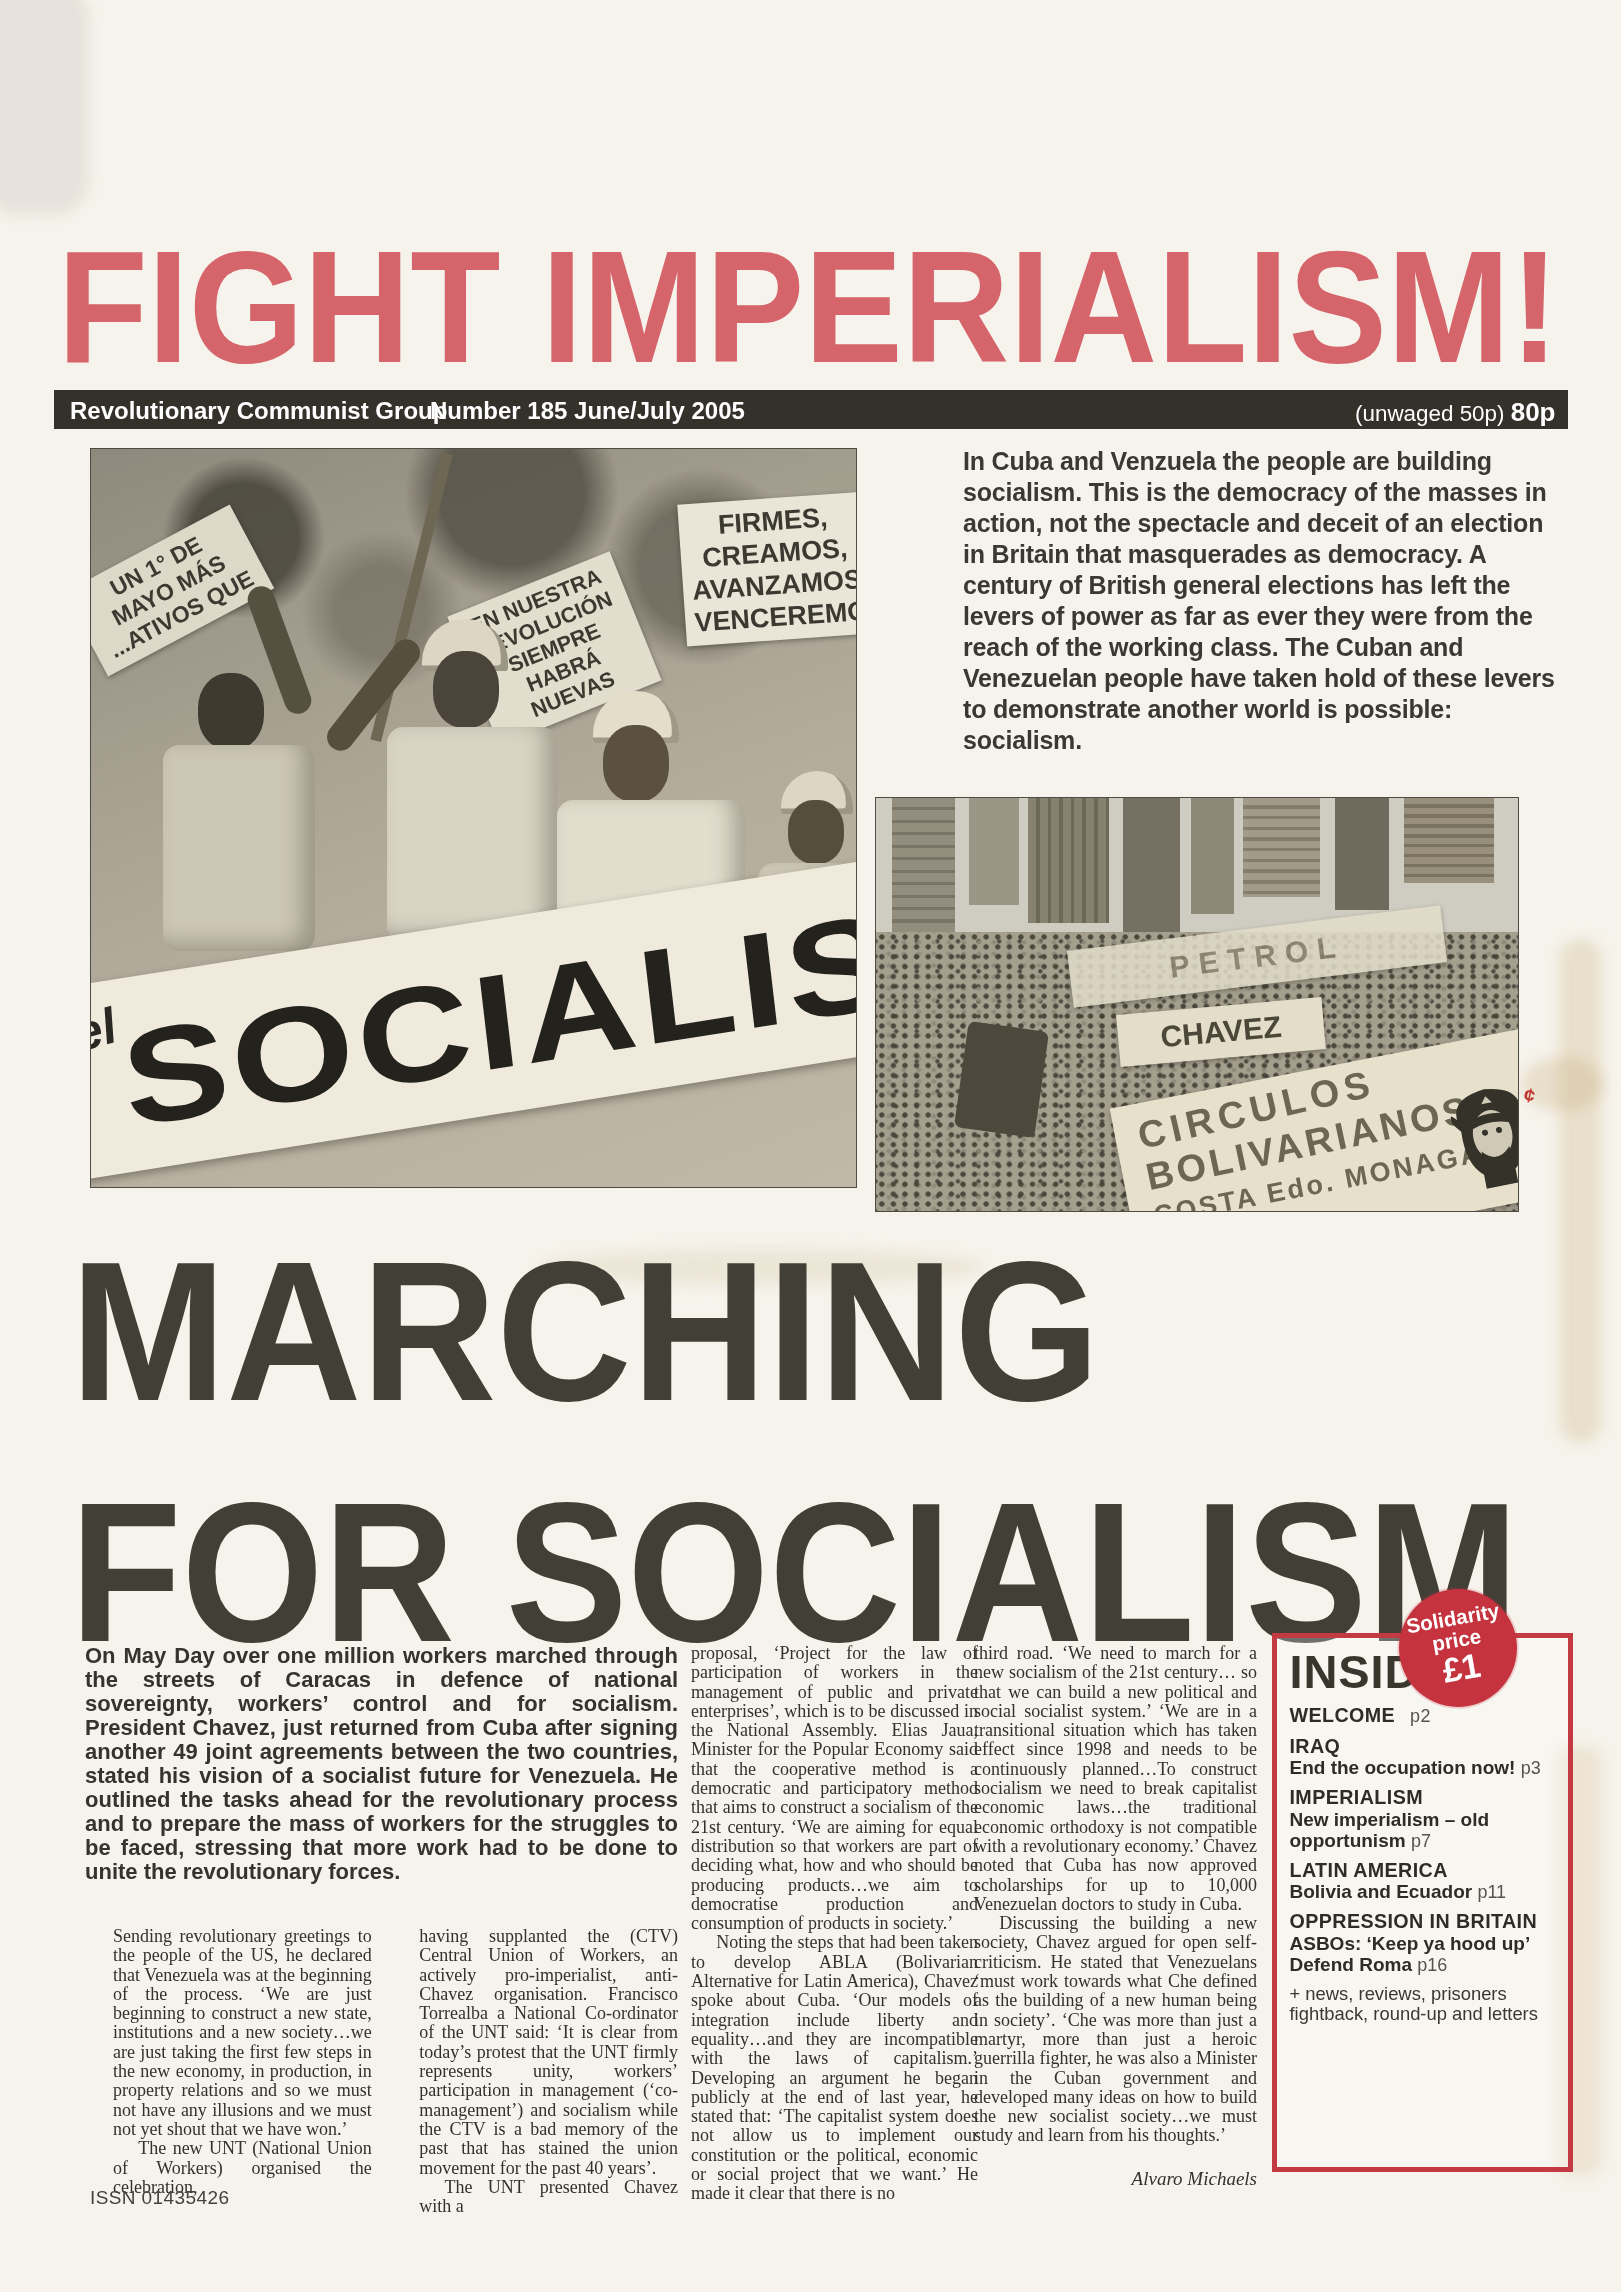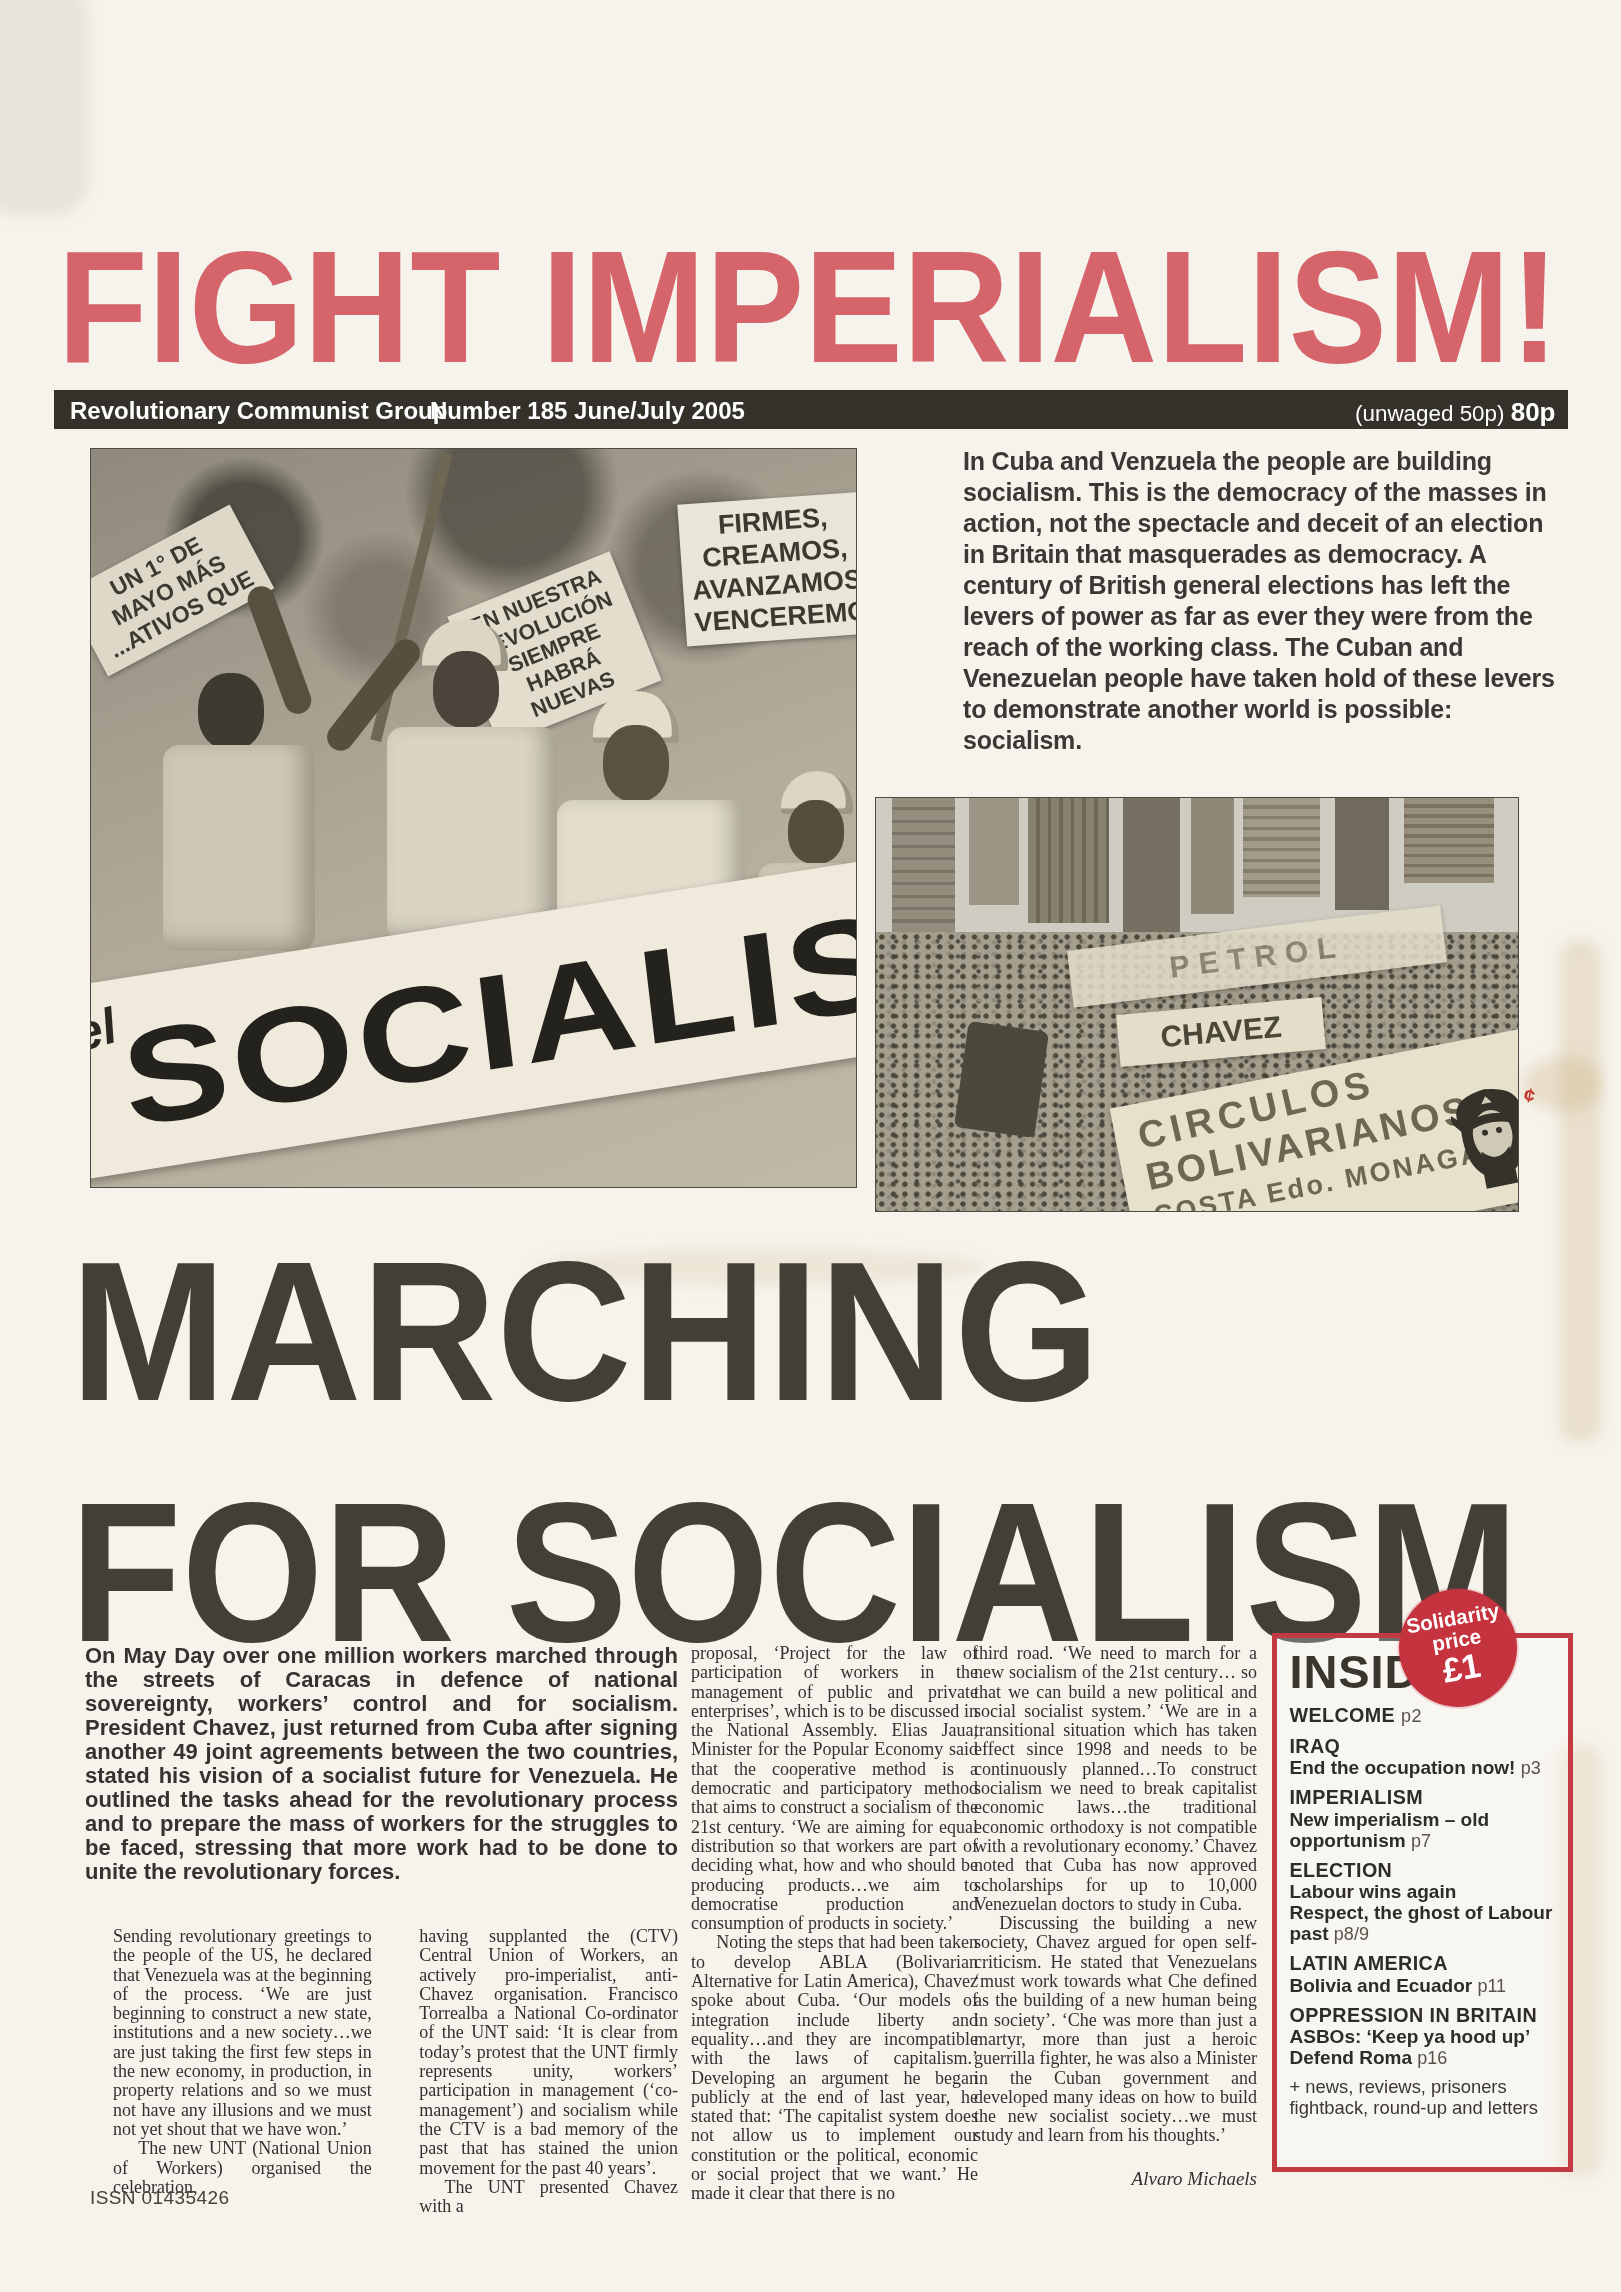--- a/index.html
+++ b/index.html
@@ -98,21 +98,21 @@
   .col3{position:absolute;left:691px;top:1644px;width:287px;}
   .col4{position:absolute;left:974px;top:1644px;width:283px;}
   .byline{margin-top:23px;text-align:right;font-style:italic;font-size:19px;}
 
   
   .inside{position:absolute;left:1272px;top:1633px;width:301px;height:539px;border:5.4px solid #c43a43;
     box-sizing:border-box;padding:9px 12.5px 0 12.5px;background:rgba(255,255,255,.25);}
   .inside .title{font-size:47px;font-weight:bold;color:#39362e;letter-spacing:0.9px;line-height:50px;}
   .sec{margin-top:8px;}
   .sec .h{font-size:19.7px;font-weight:bold;color:#2e2c26;letter-spacing:0.4px;line-height:21.5px;}
-  .sec .h .pg{}
+  .sec .h .pg{margin-left:9px;}
   .sec .r{font-size:19px;font-weight:bold;color:#2e2c26;line-height:21px;}
   .pg{font-weight:normal;color:#56534a;font-size:18px;}
   .inside .footer{margin-top:8px;font-size:18.4px;line-height:20.6px;color:#3a3831;}
 
   .badge{position:absolute;left:1399px;top:1589px;width:118px;height:118px;border-radius:50%;
     background:#c5333f;color:#fff;text-align:center;transform:rotate(-10deg);
     box-shadow:0 0 0 1.8px rgba(197,51,63,.2);}
   .badge .b1{font-size:20.6px;font-weight:bold;margin-top:18px;line-height:21.5px;}
   .badge .b2{font-size:20.6px;font-weight:bold;line-height:21.5px;}
   .badge .b3{font-size:34px;font-weight:bold;line-height:36px;}
@@ -282,26 +282,20 @@
         <span class="pg">p3</span></div>
     </div>
 
 
     <div class="sec">
       <div class="h">IMPERIALISM</div>
       <div class="r"><span>New imperialism – old opportunism</span>
         <span class="pg">p7</span></div>
     </div>
 
-    <div class="sec">
-      <div class="h">ELECTION</div>
-      <div class="r"><span>Labour wins again</span></div>
-      <div class="r"><span>Respect, the ghost of Labour past</span>
-        <span class="pg">p8/9</span></div>
-    </div>
 
     <div class="sec">
       <div class="h">LATIN AMERICA</div>
       <div class="r"><span>Bolivia and Ecuador</span>
         <span class="pg">p11</span></div>
     </div>
 
     <div class="sec">
       <div class="h">OPPRESSION IN BRITAIN</div>
       <div class="r"><span>ASBOs: ‘Keep ya hood up’</span></div>

